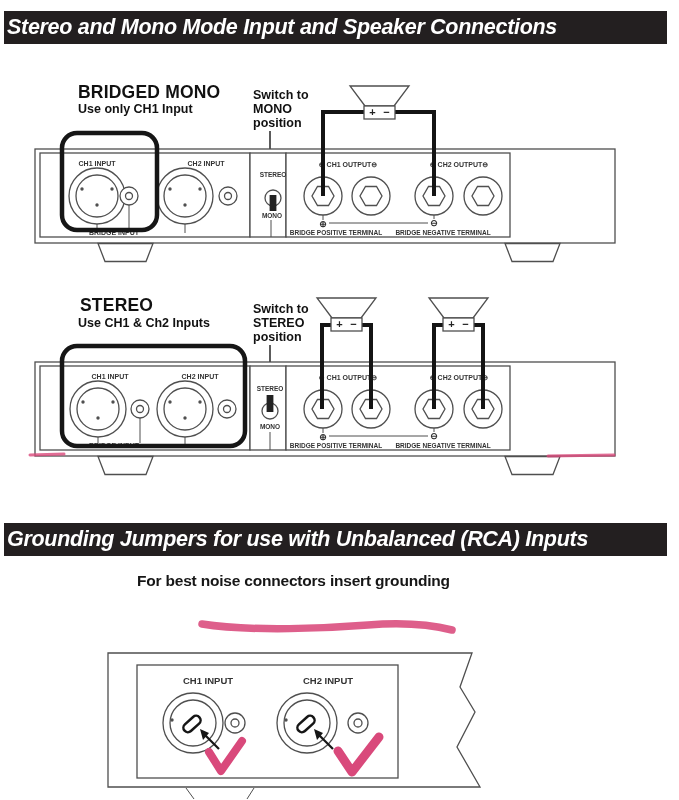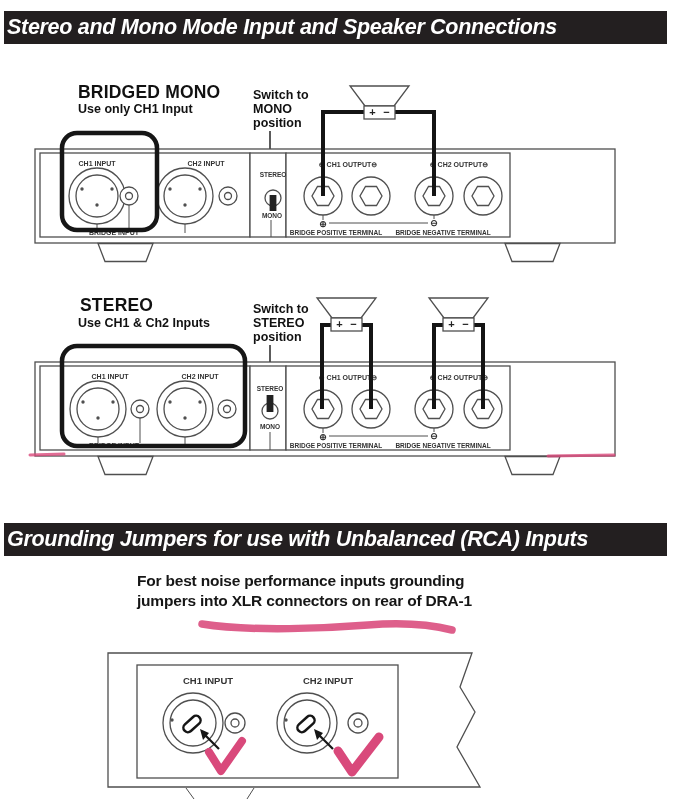--- a/index.html
+++ b/index.html
@@ -36,22 +36,21 @@
 
   <div id="banner1" class="banner">
     <span>Stereo and Mono Mode Input and Speaker Connections</span>
   </div>
 
   <div id="banner2" class="banner">
     <span>Grounding Jumpers for use with Unbalanced (RCA) Inputs</span>
   </div>
 
   <div id="grounding-text">
-    <div>For best noise performance inputs grounding</div>
-    <div>jumpers into XLR connectors on rear of DRA-1</div>
+    <div>For best noise connectors insert grounding</div>
   </div>
 
   <svg width="679" height="800" viewBox="0 0 679 800">
     <defs>
       <g id="conn">
         <circle r="19" fill="#fff"></circle>
         <polygon points="11,0 5.5,9.5 -5.5,9.5 -11,0 -5.5,-9.5 5.5,-9.5" fill="#fff"></polygon>
       </g>
       <g id="xlr">
         <circle r="28" fill="#fff"></circle>

